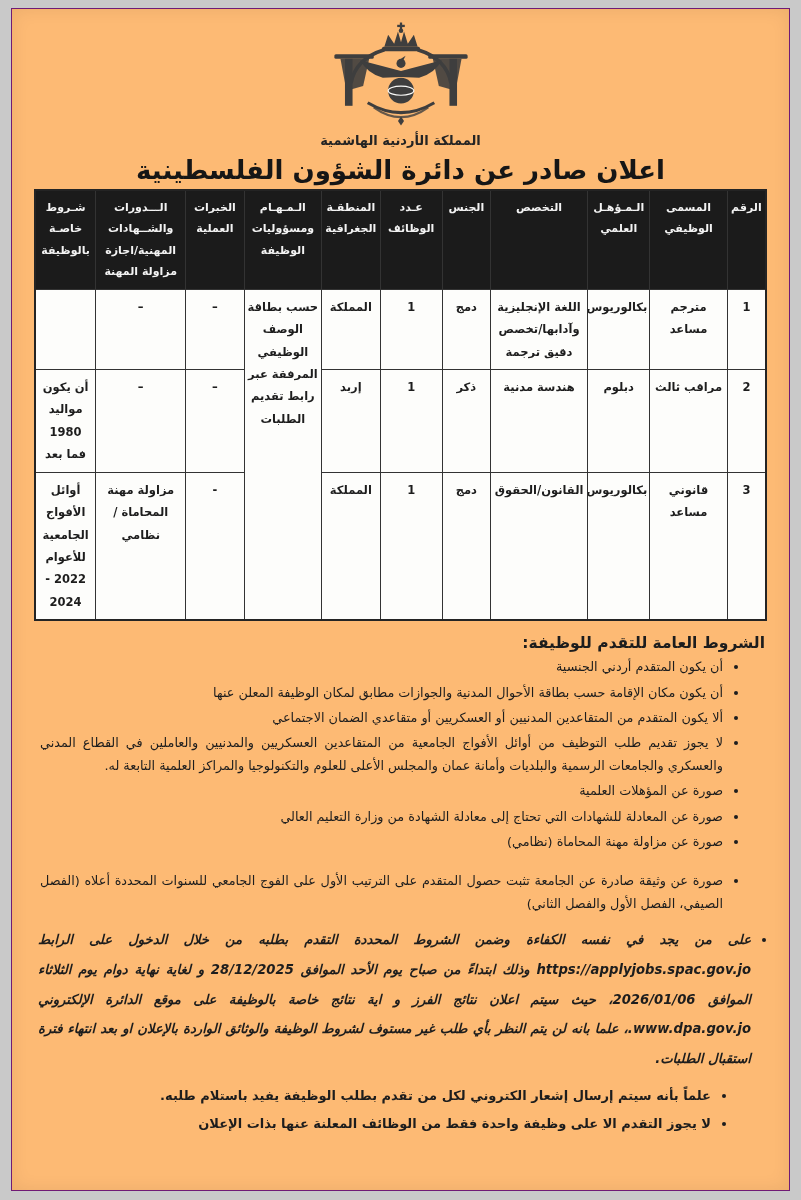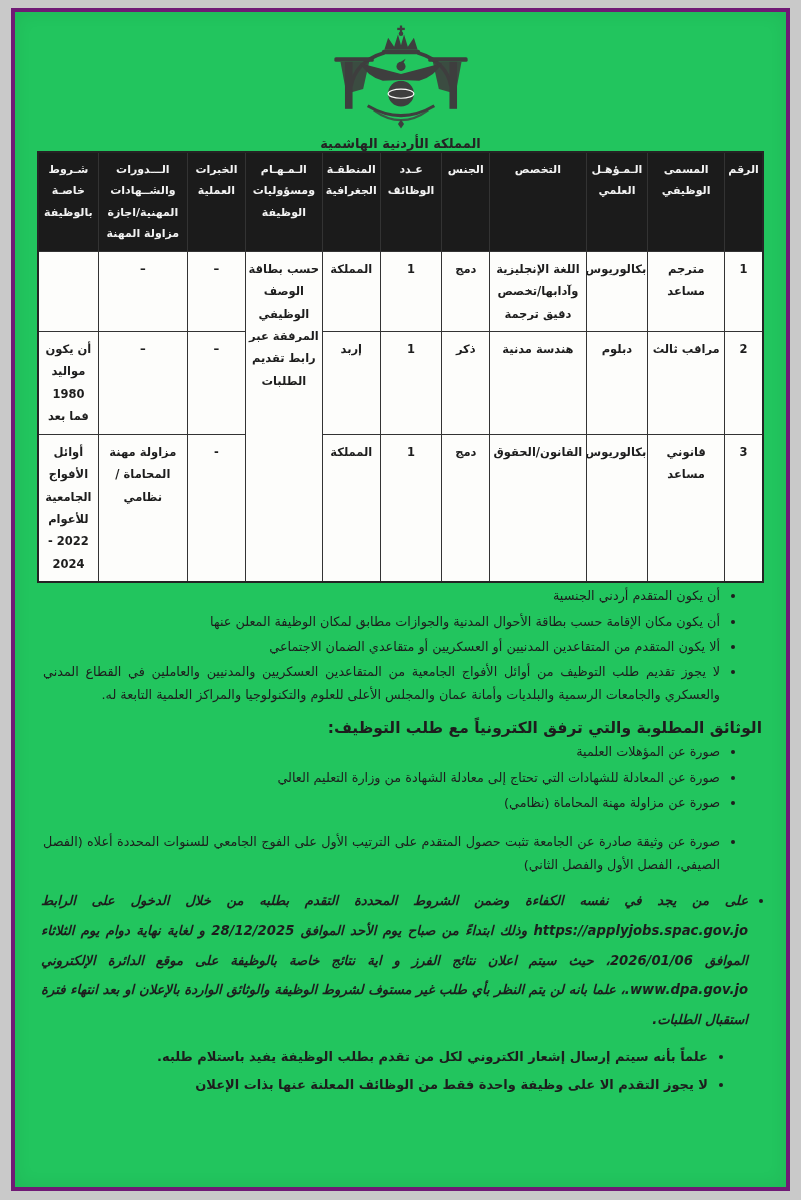--- a/index.html
+++ b/index.html
@@ -7,22 +7,22 @@
   body {
     background: #c9c9c9;
     font-family: "DejaVu Sans", sans-serif;
     color: #1d1d1d;
     position: relative;
     overflow: hidden;
   }
   .page {
     position: absolute;
     inset: 8px 11px 9px 11px;
-    background: #22c55e;
-    border: 4px solid #701a75;
+    background: #fdba74;
+    border: 1px solid #701a75;
     box-shadow: inset 0 0 18px rgba(0,0,0,0.08);
     direction: rtl;
   }
   .content { padding: 4px 22px 0 22px; }
 
   
   .emblem-wrap { text-align: center; margin-top: 8px; }
   .emblem-wrap svg { width: 168px; height: 106px; }
 
   .kingdom-line {
@@ -165,20 +165,21 @@
 
           <path d="M66 108 Q110 134 154 108" fill="none" stroke-width="4"></path>
           <path d="M74 114 Q110 140 146 114" fill="none" stroke-width="3" opacity="0.8"></path>
 
           <path d="M110 126 L114 132 L110 138 L106 132 Z" stroke="none"></path>
         </g>
       </svg>
       <div class="kingdom-line">المملكة الأردنية الهاشمية</div>
     </div>
 
+    <h1 class="doc-title">اعلان صادر عن دائرة الشؤون الفلسطينية</h1>
 
 
     <table class="jobs">
       <colgroup>
         <col style="width:5.3%">
           <col style="width:10.6%">
           <col style="width:8.5%">
         <col style="width:13.3%">
           <col style="width:6.6%">
           <col style="width:8.5%">
@@ -237,28 +238,28 @@
           <td>دمج</td>
           <td>1</td>
           <td>المملكة</td>
           <td>-</td>
           <td>مزاولة مهنة المحاماة /نظامي</td>
           <td>أوائل الأفواج الجامعية للأعوام 2022 - 2024</td>
         </tr>
       </tbody>
     </table>
 
+    <h2 class="section-heading">الشروط العامة للتقدم للوظيفة:</h2>
     <ul class="bullets">
       <li>أن يكون المتقدم أردني الجنسية</li>
       <li>أن يكون مكان الإقامة حسب بطاقة الأحوال المدنية والجوازات مطابق لمكان الوظيفة المعلن عنها</li>
       <li>ألا يكون المتقدم من المتقاعدين المدنيين أو العسكريين أو متقاعدي الضمان الاجتماعي</li>
       <li>لا يجوز تقديم طلب التوظيف من أوائل الأفواج الجامعية من المتقاعدين العسكريين والمدنيين والعاملين في القطاع المدني والعسكري والجامعات الرسمية والبلديات وأمانة عمان والمجلس الأعلى للعلوم والتكنولوجيا والمراكز العلمية التابعة له.</li>
     </ul>
 
-    <h2 class="section-heading">الوثائق المطلوبة والتي ترفق الكترونياً مع طلب التوظيف:</h2>
     <ul class="bullets">
       <li>صورة عن المؤهلات العلمية</li>
       <li>صورة عن المعادلة للشهادات التي تحتاج إلى معادلة الشهادة من وزارة التعليم العالي</li>
       <li>صورة عن مزاولة مهنة المحاماة (نظامي)</li>
       <li class="gap">صورة عن وثيقة صادرة عن الجامعة تثبت حصول المتقدم على الترتيب الأول على الفوج الجامعي للسنوات المحددة أعلاه (الفصل الصيفي، الفصل الأول والفصل الثاني)</li>
     </ul>
 
     <ul class="apply-list">
       <li>على من يجد في نفسه الكفاءة وضمن الشروط المحددة التقدم بطلبه من خلال الدخول على الرابط https://applyjobs.spac.gov.jo وذلك ابتداءً من صباح يوم الأحد الموافق 28/12/2025 و لغاية نهاية دوام يوم الثلاثاء الموافق 2026/01/06، حيث سيتم اعلان نتائج الفرز و اية نتائج خاصة بالوظيفة على موقع الدائرة الإلكتروني www.dpa.gov.jo.، علما بانه لن يتم النظر بأي طلب غير مستوف لشروط الوظيفة والوثائق الواردة بالإعلان او بعد انتهاء فترة استقبال الطلبات.</li>
     </ul>

